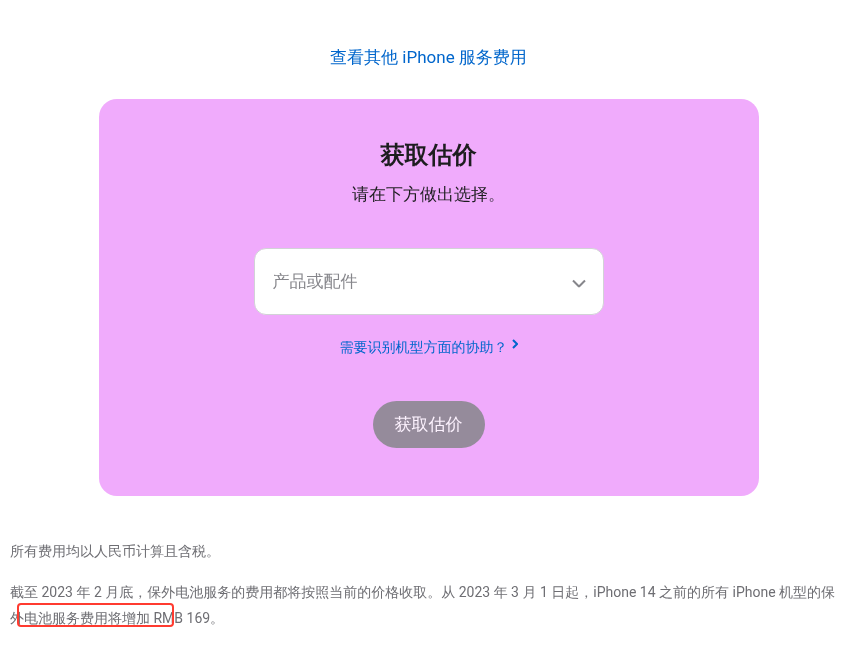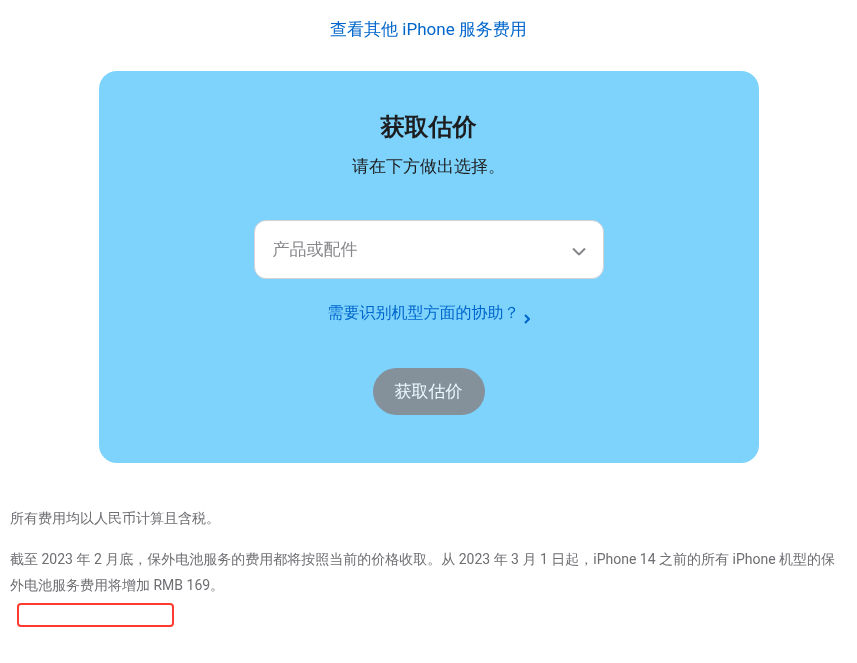--- a/index.html
+++ b/index.html
@@ -9,30 +9,30 @@
     }
     body {
       font-family: -apple-system, BlinkMacSystemFont, "Segoe UI", Roboto, Helvetica, Arial, sans-serif;
       background: #fff;
       width: 857px;
       height: 663px;
       position: relative;
     }
     .top-link {
       text-align: center;
-      padding-top: 18px;
+      padding-top: 46px;
       padding-bottom: 30px;
     }
     .top-link a {
       color: #0066cc;
       text-decoration: none;
       font-size: 17px;
     }
     .card {
-      background: #7dd3fc;
+      background: #f0abfc;
       border-radius: 18px;
       width: 660px;
       margin: 0 auto;
       padding: 40px 80px 48px;
       text-align: center;
     }
     .card-title {
       font-size: 24px;
       font-weight: 600;
       color: #1d1d1f;
@@ -44,21 +44,21 @@
       margin-bottom: 42px;
       margin-top: 7px;
     }
     .select-wrap {
       position: relative;
       width: 350px;
       margin: 0 auto 22px;
     }
     .select {
       width: 100%;
-      height: 59px;
+      height: 67px;
       border: 1px solid #d2d2d7;
       border-radius: 12px;
       background: #fff;
       padding: 0 40px 0 18px;
       font-size: 17px;
       color: #86868b;
       text-align: left;
       cursor: pointer;
       appearance: none;
       -webkit-appearance: none;
@@ -74,25 +74,25 @@
     }
     .chevron svg {
       width: 14px;
       height: 8px;
       stroke: #86868b;
       stroke-width: 2;
       fill: none;
     }
     .help-link {
       display: inline-flex;
-      align-items: flex-end;
+      align-items: flex-start;
       gap: 4px;
       color: #0066cc;
       text-decoration: none;
-      font-size: 16px;
+      font-size: 14px;
       margin-top: 2px;
       margin-bottom: 44px;
     }
     .help-link svg {
       width: 6px;
       height: 10px;
       stroke: #0066cc;
       stroke-width: 2;
       fill: none;
     }

